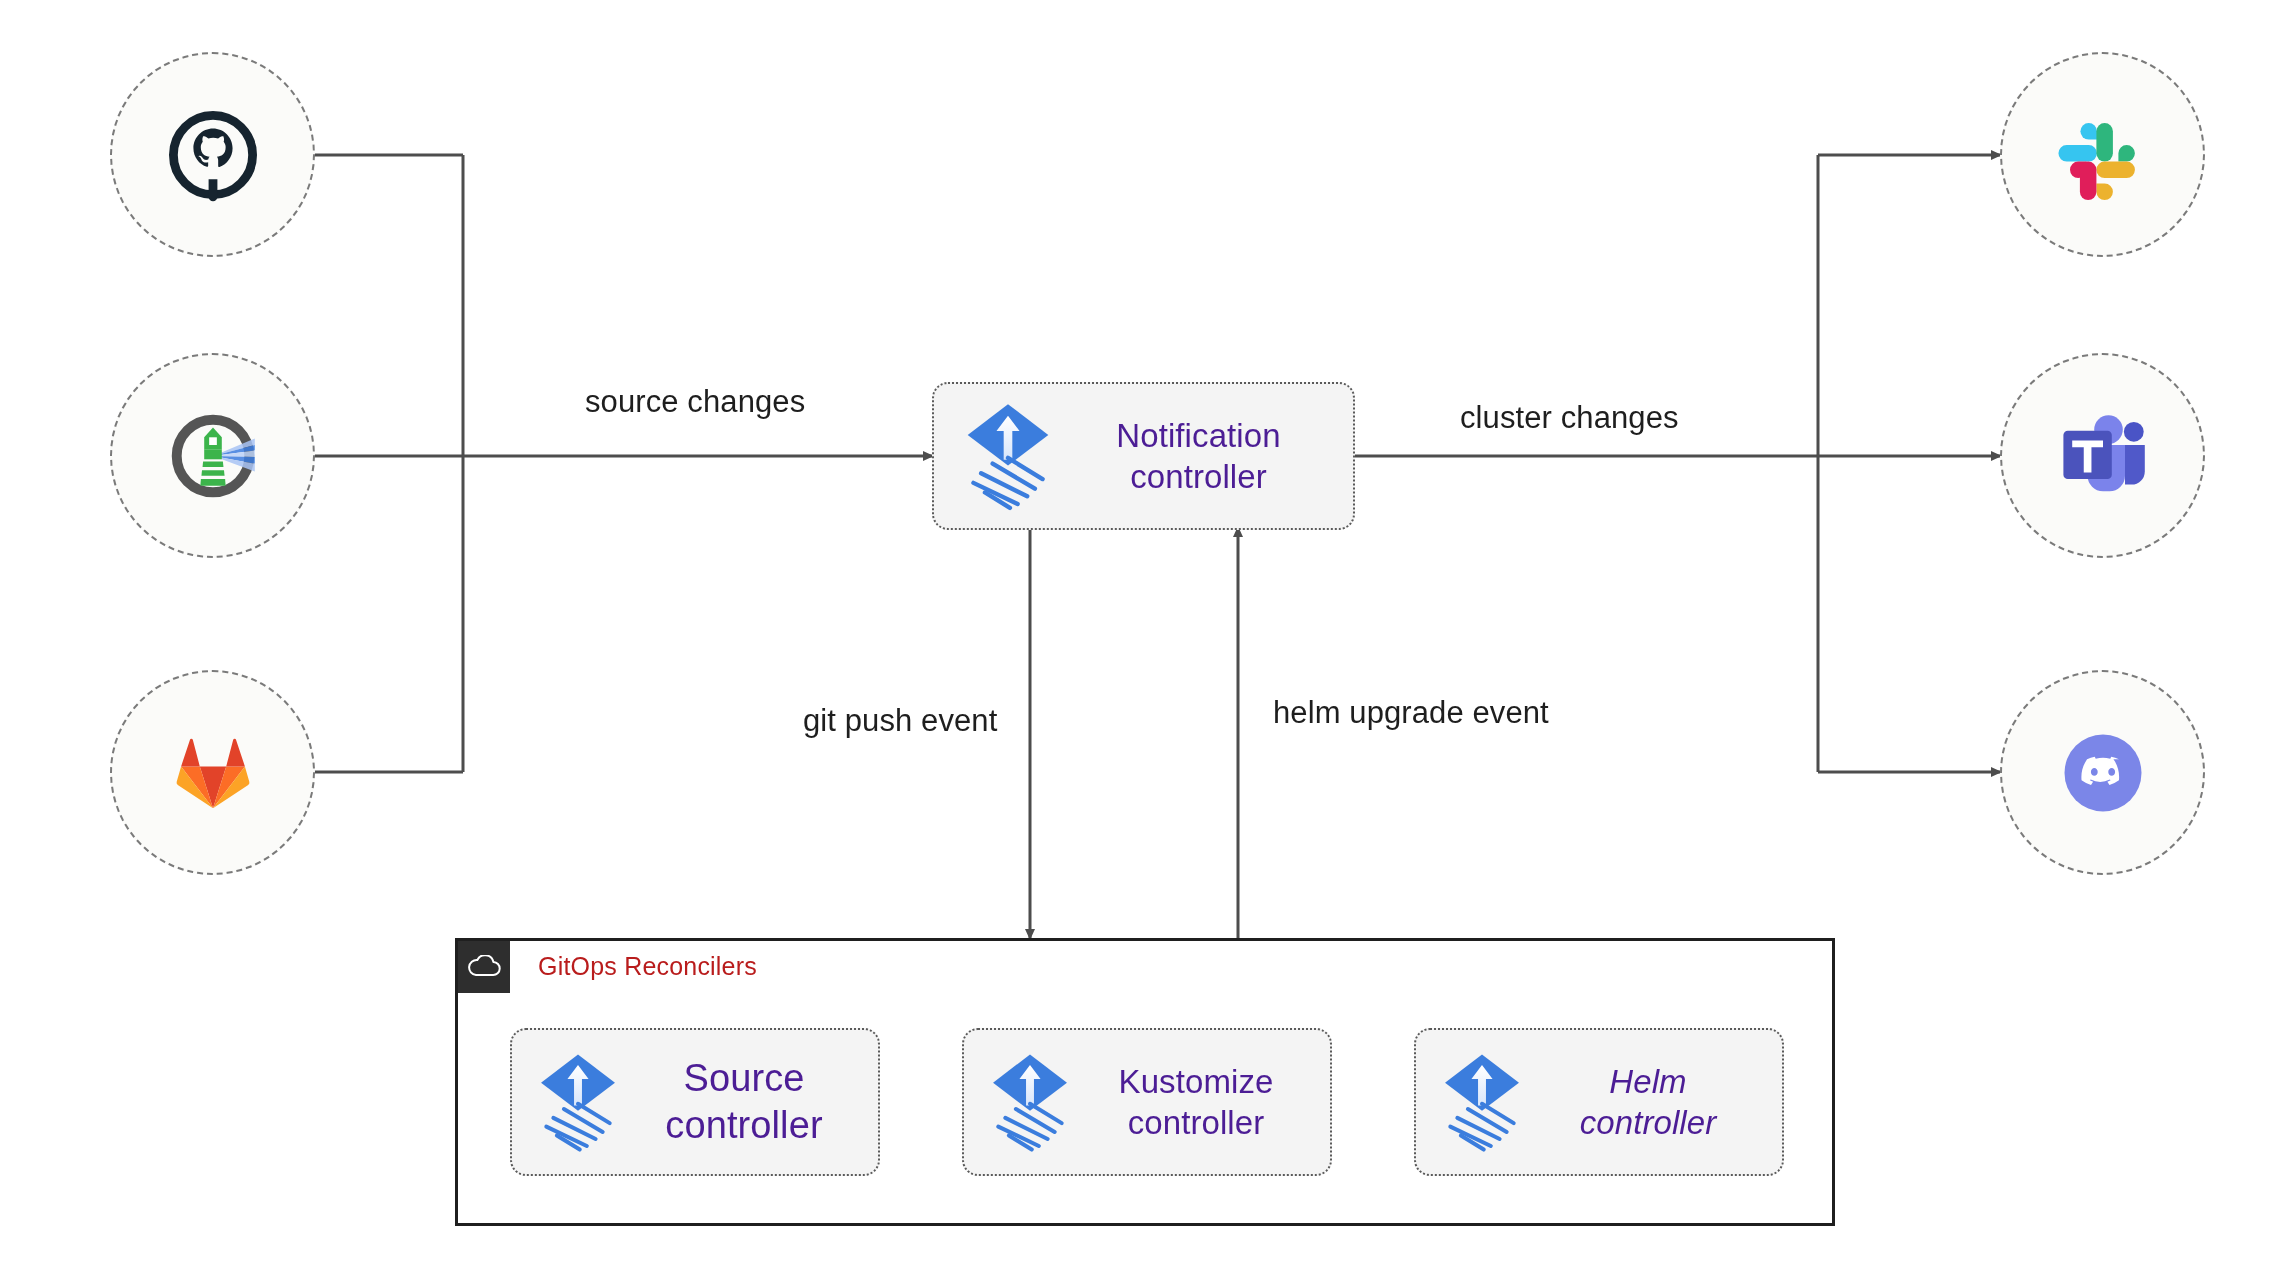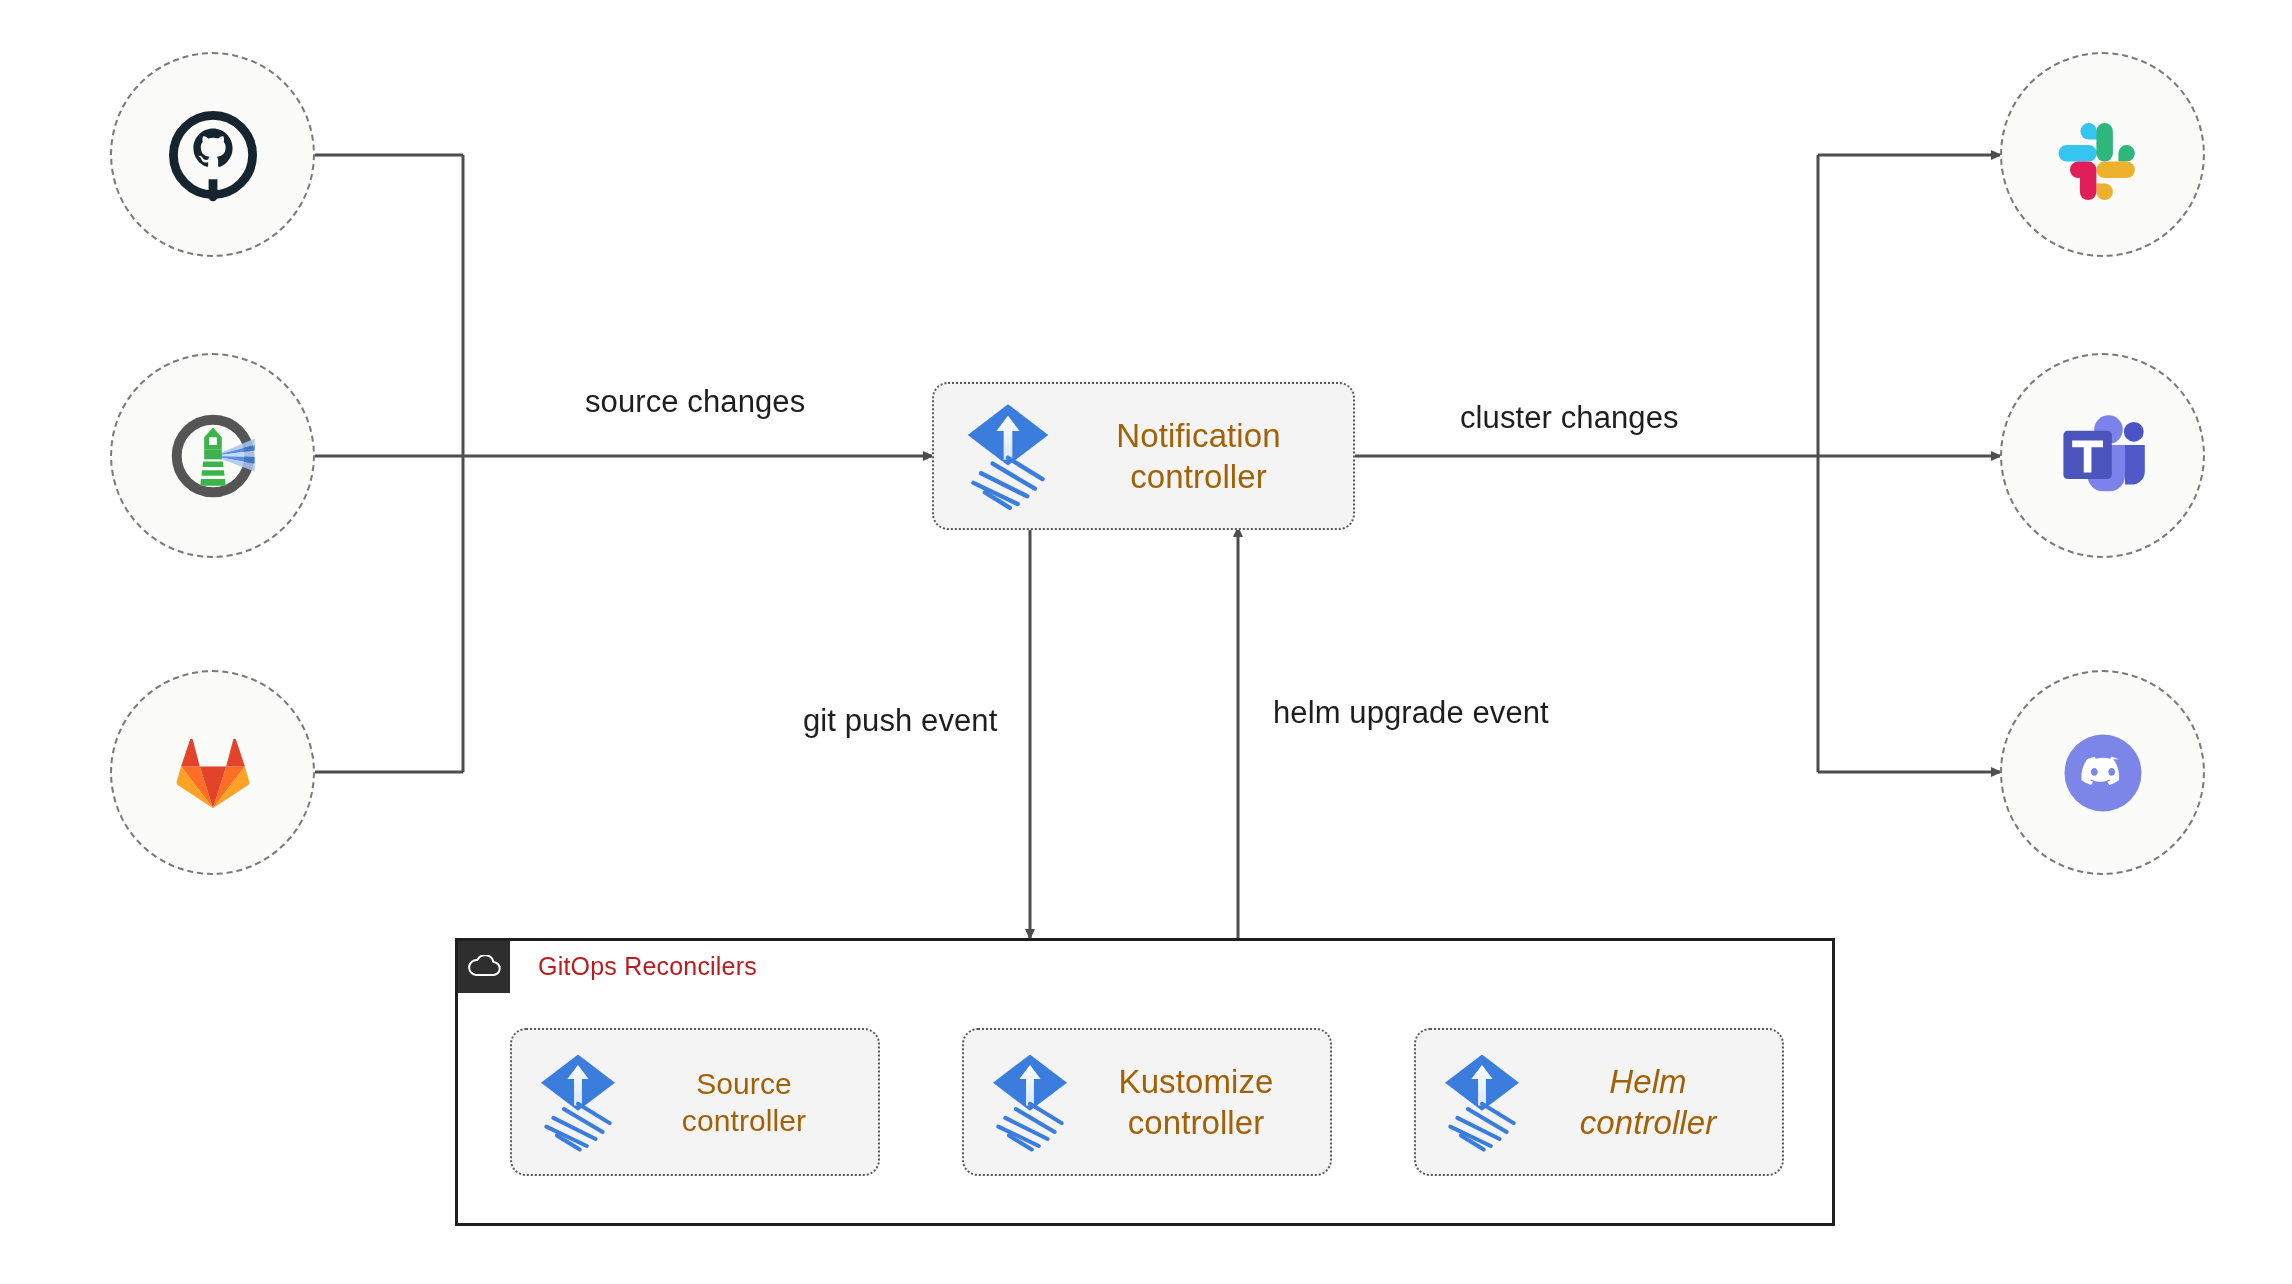--- a/index.html
+++ b/index.html
@@ -49,21 +49,21 @@
     align-items: center;
     justify-content: flex-start;
   }
   .ctrl-box .flux-logo {
     flex: 0 0 auto;
     display: block;
   }
   .ctrl-box .ctrl-label {
     flex: 1 1 auto;
     text-align: center;
-    color: #a16207;
+    color: #4c1d95;
     line-height: 1.25;
     white-space: pre-line;
     letter-spacing: 0.1px;
   }
 
   
   #gitops-container {
     position: absolute;
     box-sizing: border-box;
     background: #ffffff;
@@ -263,21 +263,21 @@
       <path fill="#3b7ddd" d="M50 4 L92 36 L50 68 L8 36 Z"></path>
       <path fill="url(#fluxArrowB)" d="M50 16 L62 32 L54.5 32 L54.5 62 L45.5 62 L45.5 32 L38 32 Z"></path>
       <g stroke="#3b7ddd" stroke-width="4.6" fill="none" stroke-linecap="round">
         <path d="M50 60 L86 82"></path>
         <path d="M34 66 L78 92"></path>
         <path d="M22 76 L70 100"></path>
         <path d="M14 86 L60 108"></path>
         <path d="M26 96 L52 112"></path>
       </g>
     </svg>
-    <span class="ctrl-label" style="font-size:30px;">Source
+    <span class="ctrl-label" style="font-size:38px;">Source
 controller</span>
   </div>
 
   <div class="ctrl-box" style="left:962px; top:1028px; width:370px; height:148px; padding:0 12px 0 22px;">
     <svg class="flux-logo" width="88" height="104" viewBox="0 0 100 116" xmlns="http://www.w3.org/2000/svg">
       <defs>
         <linearGradient id="fluxArrowC" x1="0" y1="1" x2="0" y2="0">
           <stop offset="0" stop-color="#d8e6fb"></stop>
           <stop offset="1" stop-color="#ffffff"></stop>
         </linearGradient>

